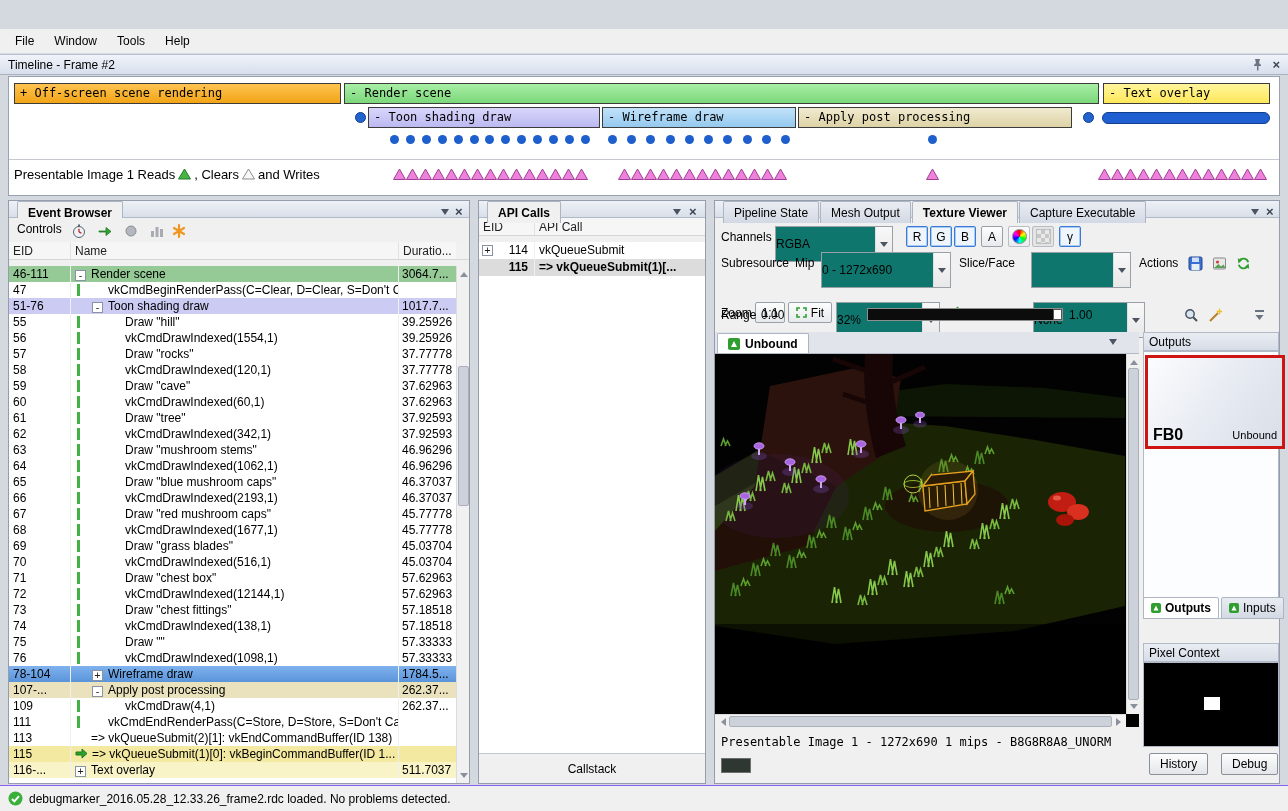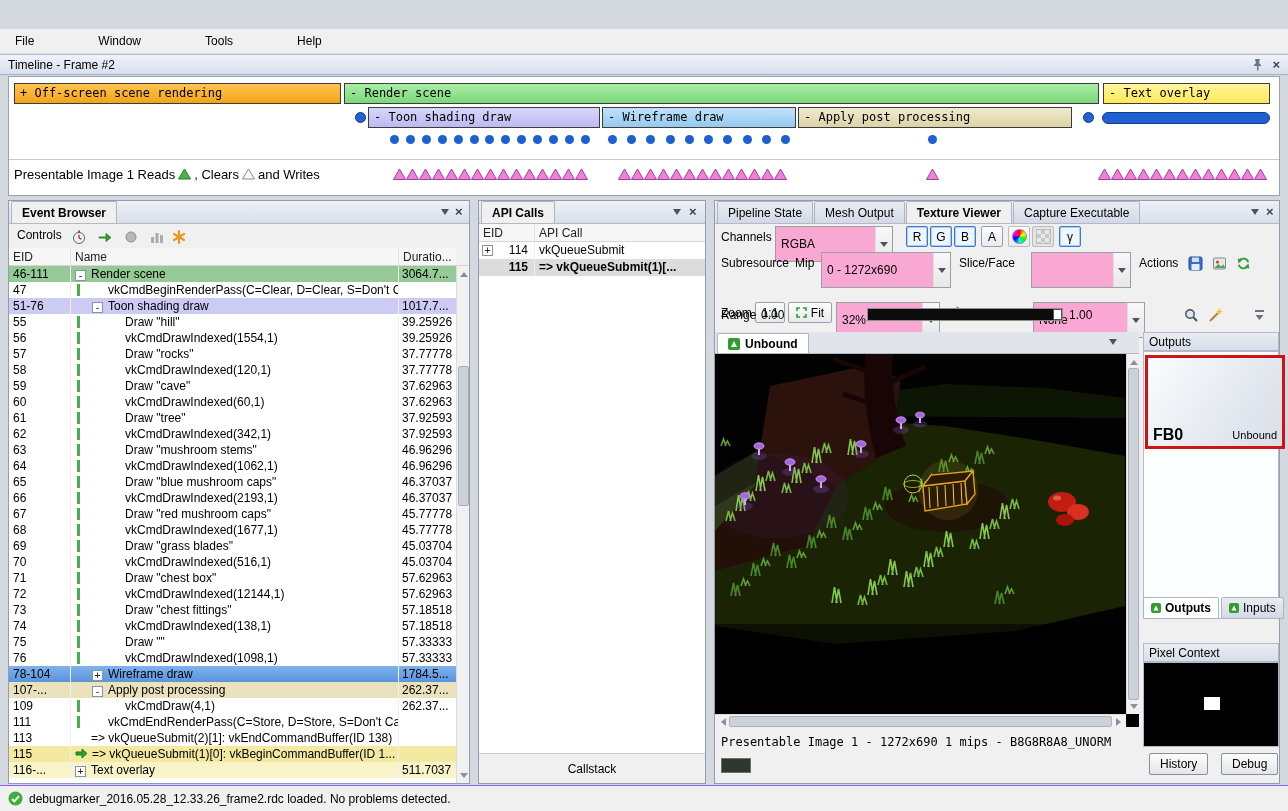--- a/index.html
+++ b/index.html
@@ -11,39 +11,39 @@
   .app-icon{width:18px;height:18px;border-radius:3px;background:linear-gradient(135deg,#49c04a,#1d7a1f);border:1px solid #0e4a10;position:relative;flex:none;}
   .app-icon svg{position:absolute;left:2px;top:2px;}
   .titlebar .title{margin-left:7px;font-size:12px;text-shadow:0 1px 2px #000;white-space:nowrap;}
   .win-buttons{margin-left:auto;display:flex;gap:3px;}
   .win-btn{width:30px;height:19px;border:1px solid #141414;border-radius:3px;background:linear-gradient(#7b7b7b,#3c3c3c);display:flex;align-items:center;justify-content:center;color:#fff;}
   .win-btn.close{background:linear-gradient(#e89090,#b83c3c);width:34px;font-size:12px;font-weight:bold;}
   .minbar{width:10px;height:2px;background:#fff;margin-top:7px;}
   .maxbox{width:9px;height:7px;border:1.5px solid #fff;}
 
   
-  .menubar{position:absolute;top:29px;left:0;right:0;height:25px;background:#f0f0f0;border-bottom:1px solid #d9dce2;display:flex;align-items:center;padding-left:5px;gap:44px;}
+  .menubar{position:absolute;top:29px;left:0;right:0;height:25px;background:#f0f0f0;border-bottom:1px solid #d9dce2;display:flex;align-items:center;padding-left:5px;}
   .menu-item{padding:4px 10px;}
 
   
   .tl-header{position:absolute;top:54px;left:0;right:0;height:21px;background:linear-gradient(#f0f3f9,#d8dfec);border-top:1px solid #b9c0cf;border-bottom:1px solid #aab2c2;display:flex;align-items:center;padding:0 8px;}
   .tl-hicons{margin-left:auto;display:flex;gap:8px;align-items:center;}
   .tl-body{position:absolute;top:76px;left:8px;width:1272px;height:120px;background:#fff;border:1px solid #9aa2b2;overflow:hidden;}
   .tl-bar{position:absolute;height:21px;border:1px solid #3c3c3c;font-family:"DejaVu Sans Mono",monospace;font-size:12px;line-height:19px;padding-left:5px;white-space:nowrap;overflow:hidden;}
   .tl-dot{position:absolute;width:11px;height:11px;border-radius:50%;background:#2263cf;border:1px solid #113e8e;}
   .tl-pill{position:absolute;height:12px;border-radius:6px;background:#1f5fd0;border:1px solid #113e8e;}
   .dots-row{position:absolute;height:10px;display:flex;justify-content:space-between;align-items:center;}
   .dots-row i{width:9px;height:9px;border-radius:50%;background:#1e5ecd;flex:none;}
   .tl-sep{position:absolute;left:0;right:0;top:82px;border-top:1px solid #c6c9d0;}
   .usage-line{position:absolute;left:5px;top:86px;height:22px;display:flex;align-items:center;gap:3px;font-family:"DejaVu Sans Mono",monospace;font-size:13px;white-space:nowrap;}
   .tri-group{position:absolute;top:91px;height:13px;}
 
   
   .dock{position:absolute;background:#f0f0f0;border:1px solid #959cac;}
-  .tabstrip{position:relative;height:23px;background:linear-gradient(#eef1f6,#d9dfe9);border-bottom:1px solid #b3bac7;display:flex;align-items:flex-start;padding-left:2px;}
+  .tabstrip{position:relative;height:17px;background:linear-gradient(#eef1f6,#d9dfe9);border-bottom:1px solid #b3bac7;display:flex;align-items:flex-start;padding-left:8px;}
   .tab{padding:4px 10px 3px;border:1px solid #aeb5c2;border-bottom:none;background:linear-gradient(#e9ecf2,#d3d9e4);margin-right:1px;font-size:12px;border-radius:2px 2px 0 0;white-space:nowrap;}
   .tab.active{background:#f0f0f0;font-weight:bold;}
   .strip-arrow{position:absolute;top:8px;width:0;height:0;border:4px solid transparent;border-top:6px solid #4c5464;}
   .strip-x{position:absolute;top:3px;font-size:13px;font-weight:bold;color:#3c4454;}
 
   
   .eb-toolbar{position:relative;height:24px;background:#f0f0f0;}
   .eb-toolbar .lbl{position:absolute;left:8px;top:4px;}
   .tool-ico{position:absolute;top:4px;width:18px;height:17px;display:flex;align-items:center;justify-content:center;}
   .grid-head{display:flex;height:18px;background:#f6f6f6;border-bottom:1px solid #d6d6d6;color:#222;}
@@ -76,21 +76,21 @@
   .api-eid{width:56px;flex:none;display:flex;align-items:center;padding:0 6px 0 3px;border-right:1px solid #efefef;}
   .api-eid .num{margin-left:auto;}
   .api-call{flex:1;padding-left:4px;overflow:hidden;}
   .callstack-bar{position:absolute;left:0;right:0;bottom:0;height:30px;background:#f0f0f0;border-top:1px solid #c3c7cf;display:flex;align-items:center;justify-content:center;}
 
   
   .tv-row{position:absolute;left:0;right:0;height:26px;}
   .tv-label{position:absolute;top:0;height:26px;display:flex;align-items:center;}
   .tv-btn{position:absolute;top:2px;height:21px;border:1px solid #9aa0a8;background:linear-gradient(#fdfdfd,#e7e9ec);border-radius:2px;display:flex;align-items:center;justify-content:center;font-size:12px;padding:0 4px;}
   .tv-btn.toggled{border:1px solid #3a7bd5;box-shadow:inset 0 0 0 1px #a9cbf2;background:#eef5fd;}
-  .dd{position:absolute;top:2px;height:36px;border:1px solid #9aa0a8;background:#f9a8d4;display:flex;align-items:center;padding-left:5px;font-size:12px;}
+  .dd{position:absolute;top:2px;height:36px;border:1px solid #9aa0a8;background:#0f766e;display:flex;align-items:center;font-size:12px;}
   .dd .dd-arrow{margin-left:auto;width:17px;height:100%;display:flex;align-items:center;justify-content:center;border-left:1px solid #e0e0e0;background:linear-gradient(#f8f8f8,#e8e8e8);}
   .dd-tri{width:0;height:0;border:4px solid transparent;border-top:5px solid #4c5464;margin-top:4px;}
   .ico-btn{position:absolute;top:2px;width:22px;height:21px;border:1px solid #b8bcc4;background:linear-gradient(#fbfbfb,#e9ebee);border-radius:2px;display:flex;align-items:center;justify-content:center;}
   .ico-flat{position:absolute;top:3px;width:20px;height:20px;display:flex;align-items:center;justify-content:center;}
   .wheel{width:15px;height:15px;border-radius:50%;border:1px solid #888;background:conic-gradient(#f00,#ff0,#0f0,#0ff,#00f,#f0f,#f00);}
   .checker{width:15px;height:15px;border:1px solid #aaa;background:repeating-conic-gradient(#b8b8b8 0 25%,#ececec 0 50%);background-size:8px 8px;opacity:.65;}
   .range-track{position:absolute;top:6px;height:13px;background:#0c0c0c;border:1px solid #8e8e8e;}
   .range-thumb{position:absolute;top:0px;width:9px;height:11px;background:#fff;border:1px solid #555;}
   .texstrip{position:absolute;height:22px;background:#e1e5eb;border-bottom:1px solid #b3bac7;display:flex;align-items:flex-end;}
   .textab{display:flex;align-items:center;gap:5px;background:#fff;border:1px solid #aeb5c2;border-bottom:none;padding:3px 10px 2px;font-weight:bold;border-radius:2px 2px 0 0;margin-left:2px;}

